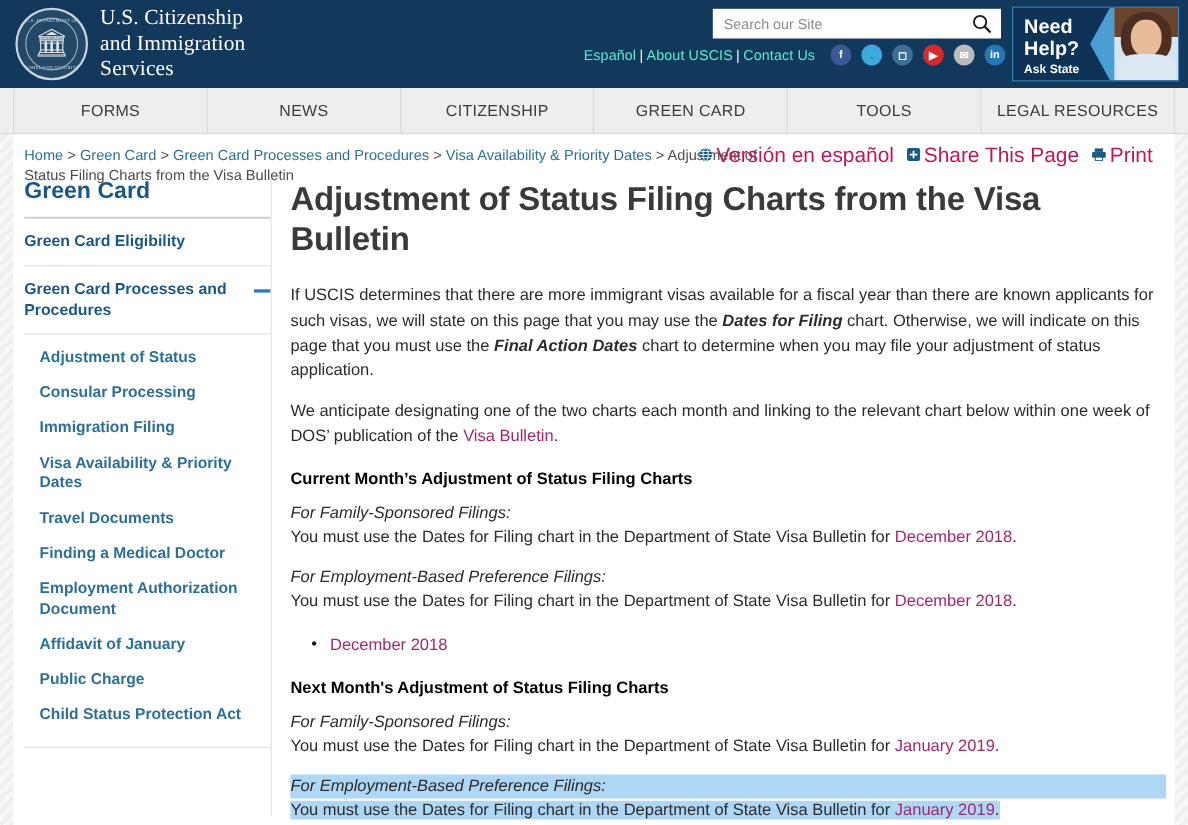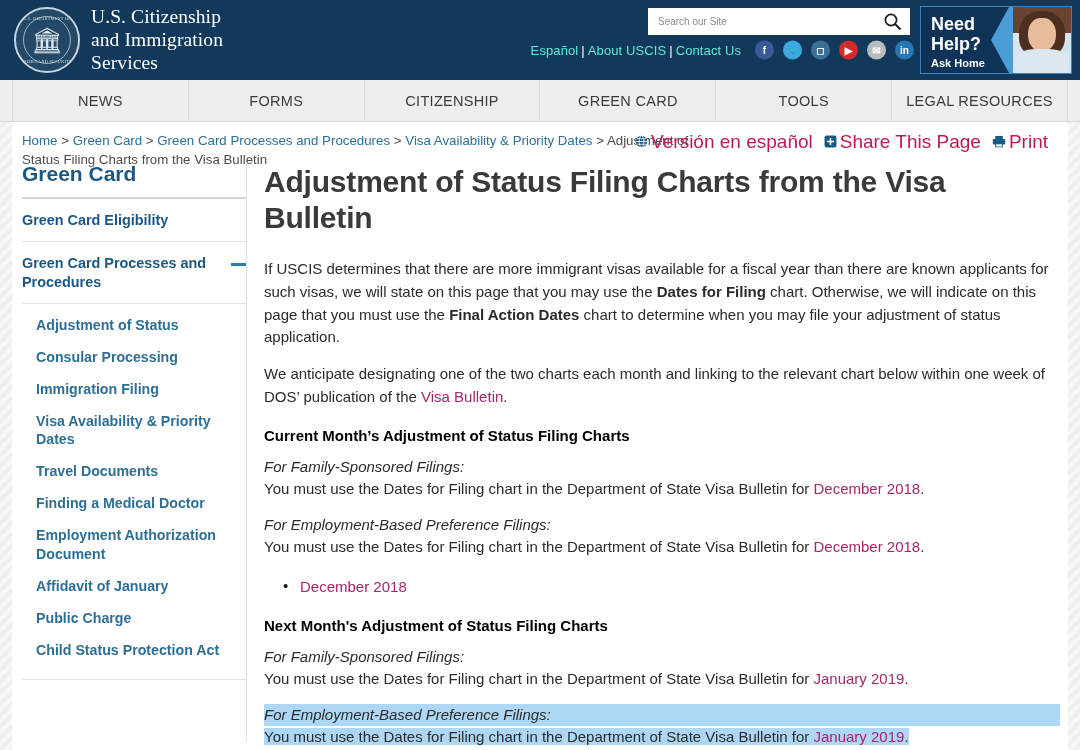--- a/index.html
+++ b/index.html
@@ -51,21 +51,21 @@
   }
   .search-wrap {
     position: absolute; left: 648px; top: 8px;
     width: 262px; height: 27px;
     background: #fff; display: flex; align-items: center;
     padding: 0 6px 0 10px;
   }
   .search-input {
     border: none; outline: none; flex: 1;
     font-family: "Liberation Sans", sans-serif;
-    font-size: 10px; color: #701a75;
+    font-size: 13px; color: #701a75;
     background: transparent;
   }
   .search-input::placeholder { color: #8b8b8b; }
   .search-btn {
     background: none; border: none; cursor: pointer;
     padding: 0 2px; line-height: 0;
   }
   .util-row {
     position: absolute; right: 166px; top: 50px;
     display: flex; align-items: center; gap: 0;
@@ -200,21 +200,21 @@
   }
   h1.page-title {
     font-size: 30px; font-weight: bold; color: #3a3a3a;
     letter-spacing: -.2px; line-height: 1.2;
     margin-bottom: 22px;
   }
   .p {
     font-size: 15px; color: #2b2b2b; line-height: 1.52;
     margin-bottom: 14px;
   }
-  .p b, .p .bi { font-weight: bold; }
+  .p b, .p .bi { font-weight: bold; font-style: italic; }
   a.ml { color: #a3286b; text-decoration: none; }
   h2.sec {
     font-size: 15px; font-weight: bold; color: #000000;
     margin: 18px 0 12px 0;
   }
   .it { font-style: italic; font-size: 15px; color: #2b2b2b; line-height: 1.5; }
   .block { margin-bottom: 13px; }
   .line { font-size: 15px; color: #2b2b2b; line-height: 1.5; }
   ul.bullets { list-style: none; margin: 16px 0 16px 0; padding: 0; }
   ul.bullets li {
@@ -272,28 +272,28 @@
   <div class="emma">
     <div class="emma-chev"></div>
     <div class="emma-photo">
       <div class="emma-hair"></div>
       <div class="emma-face"></div>
       <div class="emma-body"></div>
     </div>
     <div class="emma-txt">
       <div class="emma-need">Need</div>
       <div class="emma-help">Help?</div>
-      <div class="emma-ask">Ask Home</div>
+      <div class="emma-ask">Ask State</div>
     </div>
   </div>
 </div>
 
 <div class="nav">
+  <div class="nav-item">FORMS</div>
   <div class="nav-item">NEWS</div>
-  <div class="nav-item">FORMS</div>
   <div class="nav-item">CITIZENSHIP</div>
   <div class="nav-item">GREEN CARD</div>
   <div class="nav-item">TOOLS</div>
   <div class="nav-item">LEGAL RESOURCES</div>
 </div>
 
 <div class="page">
   <div class="content-bg"></div>
 
   <div class="crumbs"><a>Home</a><span class="sep"> &gt; </span><a>Green Card</a><span class="sep"> &gt; </span><a>Green Card Processes and Procedures</a><span class="sep"> &gt; </span><a>Visa Availability &amp; Priority Dates</a><span class="sep"> &gt; </span><span>Adjustment of Status Filing Charts from the Visa Bulletin</span></div>

